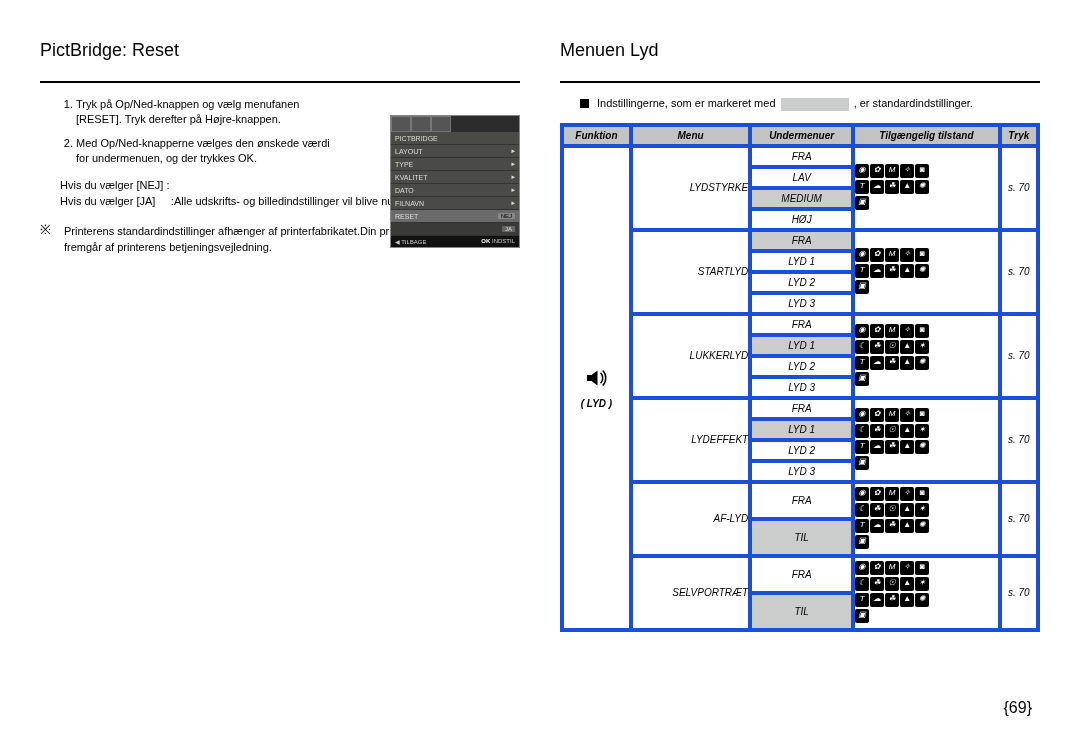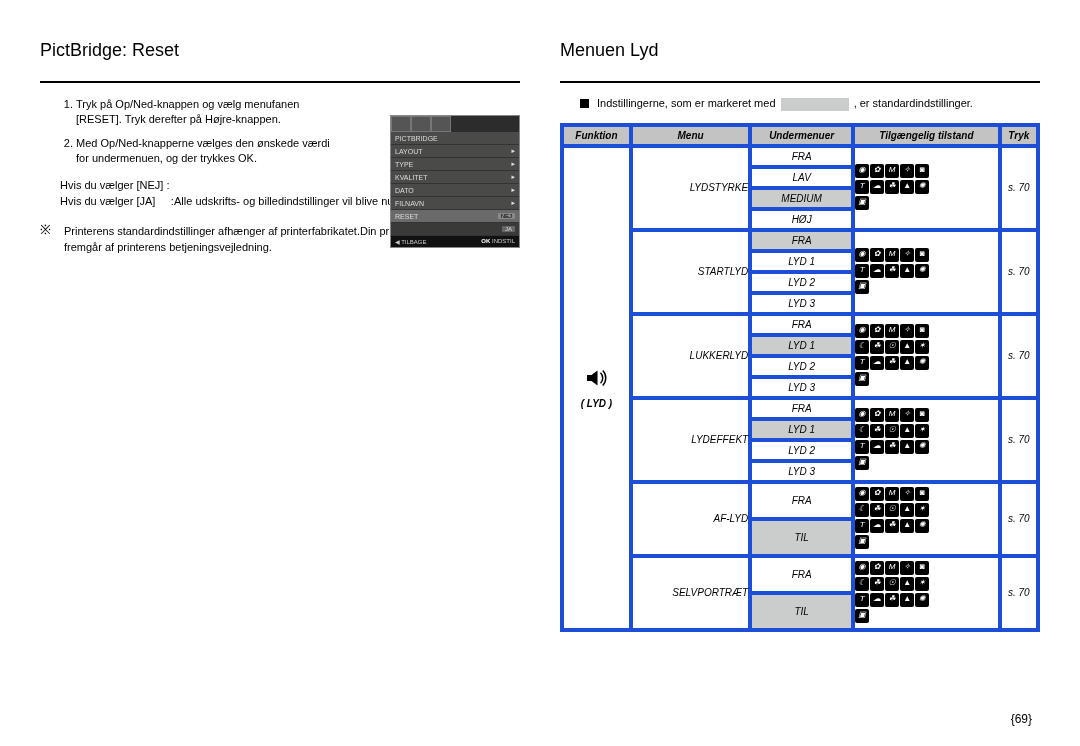--- a/index.html
+++ b/index.html
@@ -110,23 +110,23 @@
     align-items: center; justify-content: center;
     border-radius: 2px;
   }
   .side-col { text-align: center; }
   .lyd-fn {
     display: flex; flex-direction: column; align-items: center; gap: 6px;
   }
   .sound-icon svg { width: 24px; height: 24px; }
   .page-num {
     position: absolute;
-    bottom: 20px;
+    bottom: 29px;
     right: 48px;
-    font-size: 12px;
+    font-size: 16px;
   }
   .snow { font-size: 13px; line-height: 1; }
 </style>
 </head>
 <body>
 
 <div class="col left-col">
   <h1>PictBridge: Reset</h1>
   <hr class="divider">
 

